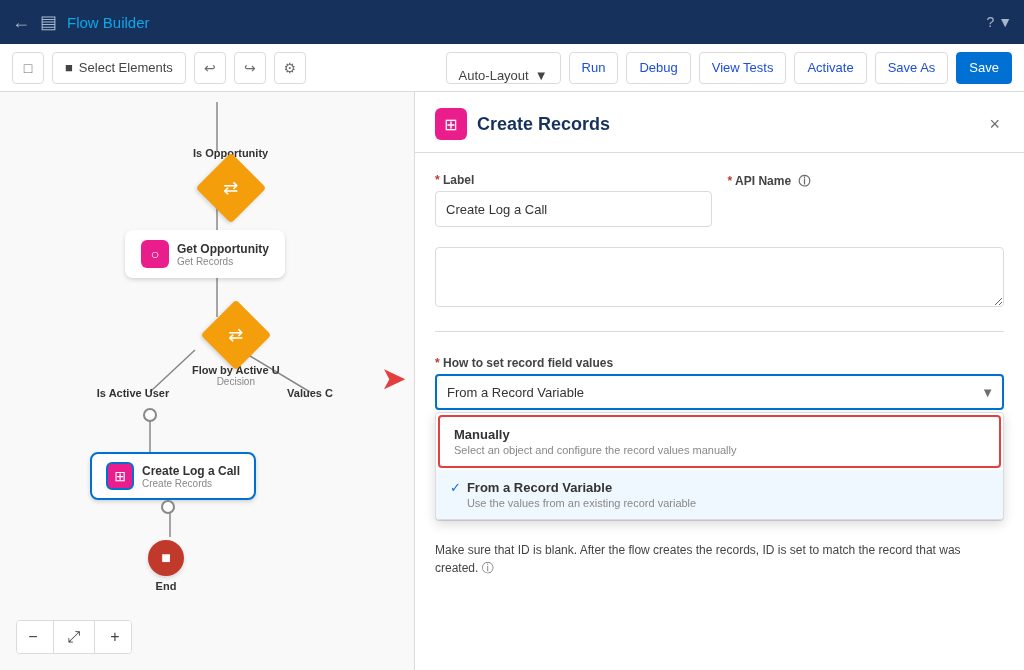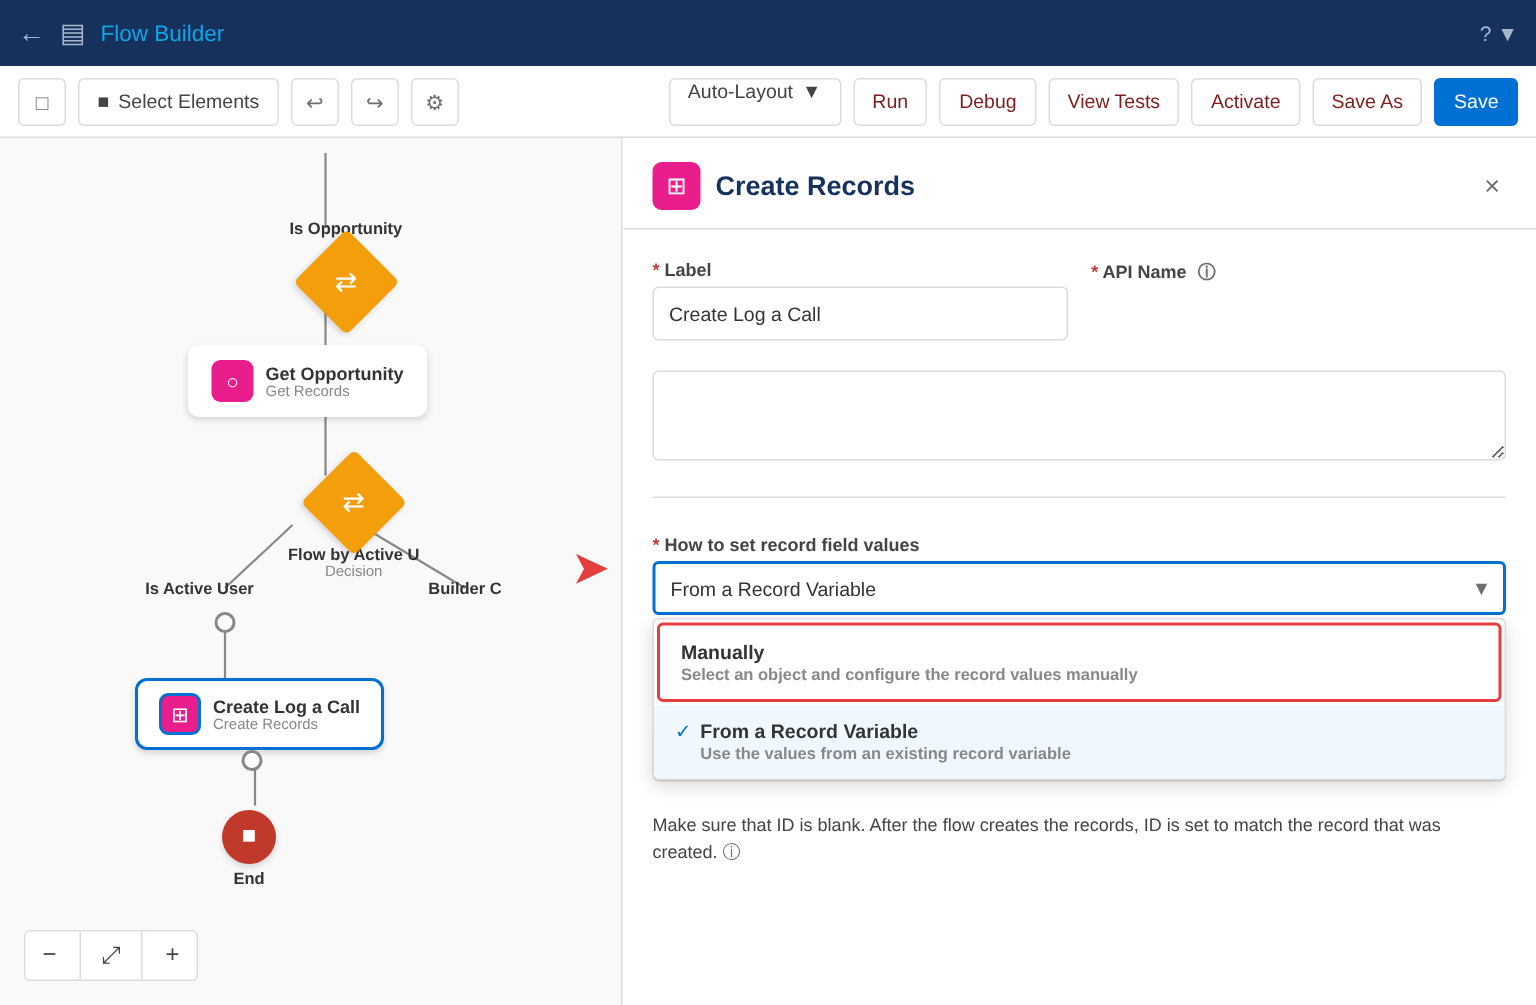--- a/index.html
+++ b/index.html
@@ -30,29 +30,29 @@
       gap: 8px;
     }
     .toolbar-btn {
       height: 32px;
       padding: 0 12px;
       border: 1px solid #dddbda;
       border-radius: 4px;
       background: white;
       cursor: pointer;
       font-size: 13px;
-      color: #7f1d1d;
+      color: #1d4ed8;
       display: flex;
       align-items: center;
       gap: 5px;
     }
     .toolbar-btn.primary { background: #0070d2; color: white; border-color: #0070d2; }
     .toolbar-spacer { margin-left: auto; }
     .auto-layout-btn {
-      display: flex; align-items: flex-start; gap: 6px;
+      display: flex; align-items: flex-end; gap: 6px;
       height: 32px; padding: 0 12px;
       border: 1px solid #dddbda; border-radius: 4px;
       background: white; cursor: pointer; font-size: 13px; color: #444;
     }
     .icon-btn {
       width: 32px; height: 32px; border: 1px solid #dddbda; border-radius: 4px;
       background: white; cursor: pointer; display: flex; align-items: center; justify-content: center;
       color: #706e6b; font-size: 14px;
     }
     .select-elements-btn {
@@ -227,21 +227,21 @@
       border-bottom: 1px solid #f3f2f2;
     }
     .dropdown-option:last-child { border-bottom: none; }
     .dropdown-option.highlighted {
       border: 2px solid #e53e3e;
       margin: 2px;
       border-radius: 4px;
     }
     .dropdown-option.selected { background: #f0f8ff; }
     .dropdown-option-title { font-size: 13px; font-weight: 700; color: #333; }
-    .dropdown-option-desc { font-size: 11px; color: #888; margin-top: 2px; font-weight: bold; }
+    .dropdown-option-desc { font-size: 11px; color: #888; margin-top: 2px; }
     .check-mark { color: #0070d2; margin-right: 6px; }
 
     .section-title { font-size: 15px; font-weight: 600; color: #16325c; }
 
     .search-input-wrapper { position: relative; }
     .search-input {
       width: 100%;
       height: 36px;
       border: 1px solid #dddbda;
       border-radius: 4px;
@@ -362,21 +362,21 @@
     <div class="node" style="left: 192px; top: 218px;">
       <div class="node-diamond">
         <span class="node-diamond-icon">⇄</span>
       </div>
       <div style="font-size:11px; font-weight:600; color:#333; margin-top:4px; text-align:center;">Flow by Active U</div>
       <div style="font-size:10px; color:#888; text-align:center;">Decision</div>
     </div>
 
     <div style="position:absolute; left:88px; top:295px; font-size:11px; font-weight:600; color:#333; text-align:center; width:90px;">Is Active User</div>
 
-    <div style="position:absolute; left:270px; top:295px; font-size:11px; font-weight:600; color:#333; text-align:center; width:80px;">Builder C</div>
+    <div style="position:absolute; left:270px; top:295px; font-size:11px; font-weight:600; color:#333; text-align:center; width:80px;">Values C</div>
 
     <div style="position:absolute; left:143px; top:316px;">
       <div class="node-small-circle"></div>
     </div>
 
     <div class="node" style="left: 90px; top: 360px;">
       <div class="node-box" style="border: 2px solid #0070d2;">
         <div class="node-icon" style="background:#e91e8c; border: 2px solid #0070d2;">⊞</div>
         <div>
           <div class="node-label">Create Log a Call</div>

